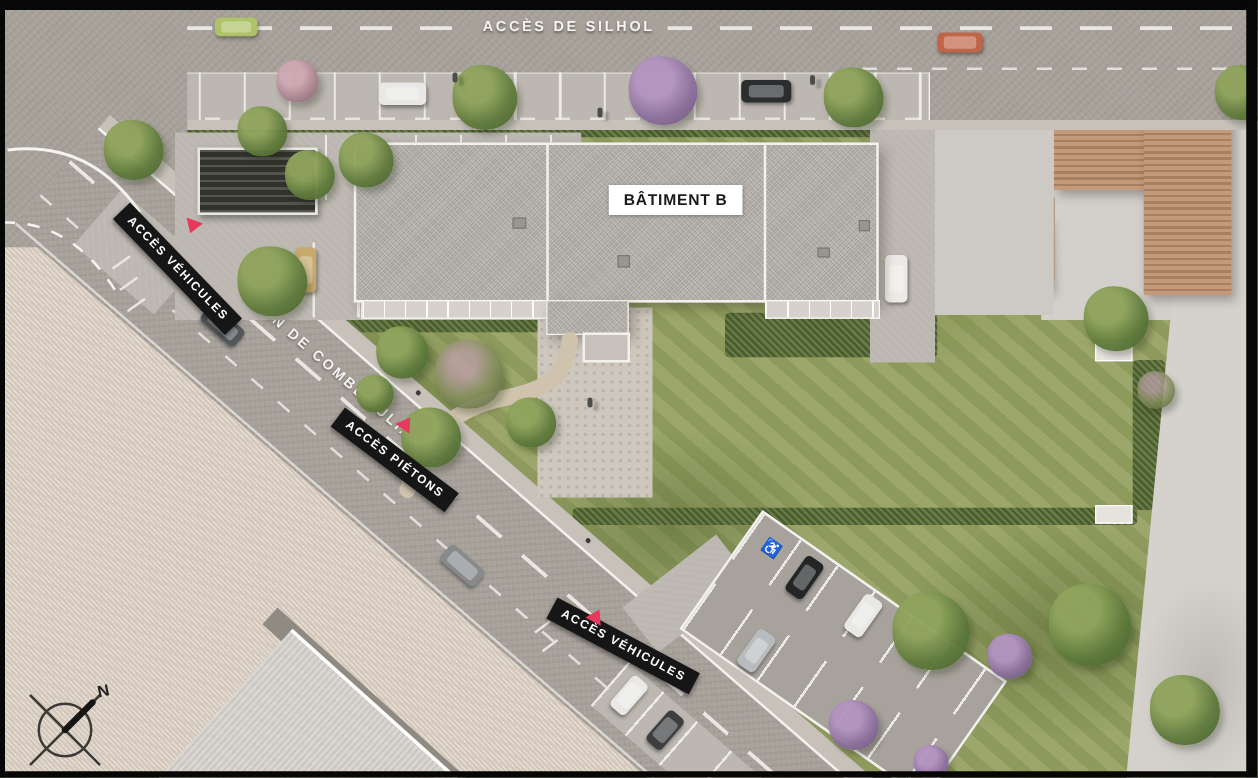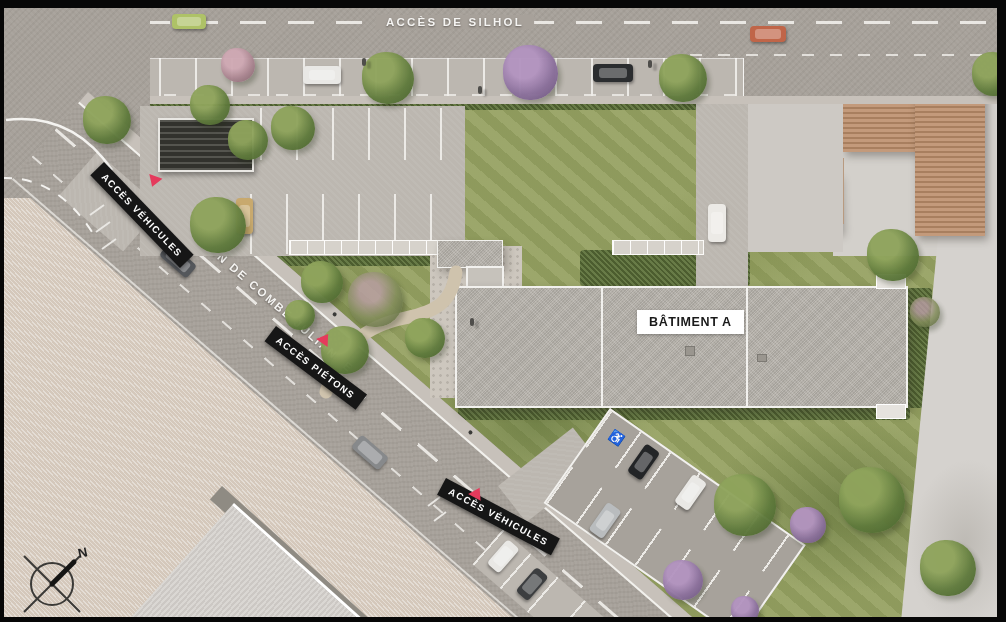--- a/index.html
+++ b/index.html
@@ -140,32 +140,34 @@
     <div class="abs car" style="left:96px;top:92px;width:17px;height:36px;background:#c8a96e;"></div>
   </div>
 
   <div class="abs concrete" style="left:696px;top:104px;width:52px;height:186px;"></div>
   <div class="abs" style="left:748px;top:104px;width:95px;height:148px;background:#cdc9c4;"></div>
   <div class="abs car" style="left:708px;top:204px;width:18px;height:38px;background:#eceae6;"></div>
 
   <div class="abs" style="left:430px;top:246px;width:92px;height:152px;background:#cdc7be;
               background-image:radial-gradient(circle, #b7b1a8 1px, transparent 1.6px);background-size:7px 7px;"></div>
 
+  <div class="abs building" style="left:283px;top:114px;width:416px;height:124px;">
+    <div class="abs seam" style="left:152px;"></div>
+    <div class="abs seam" style="left:326px;"></div>
+    <div class="abs vent" style="left:125px;top:58px;width:9px;height:7px;"></div>
+    <div class="abs vent" style="left:209px;top:88px;width:8px;height:8px;"></div>
+    <div class="abs vent" style="left:369px;top:82px;width:8px;height:6px;"></div>
+    <div class="abs vent" style="left:402px;top:60px;width:7px;height:7px;"></div>
+    <div class="abs bldg-label" style="left:202px;top:32px;">BÂTIMENT B</div>
+  </div>
   <div class="abs balcony" style="left:289px;top:240px;width:147px;height:13px;"></div>
   <div class="abs balcony" style="left:612px;top:240px;width:90px;height:13px;"></div>
   <div class="abs building" style="left:437px;top:240px;width:64px;height:26px;border-width:1px;"></div>
   <div class="abs" style="left:466px;top:266px;width:34px;height:20px;background:#c6c2bb;border:2px solid #f2f1ee;"></div>
 
-  <div class="abs building" style="left:455px;top:286px;width:449px;height:118px;">
-    <div class="abs seam" style="left:144px;"></div>
-    <div class="abs seam" style="left:289px;"></div>
-    <div class="abs vent" style="left:228px;top:58px;width:8px;height:8px;"></div>
-    <div class="abs vent" style="left:300px;top:66px;width:8px;height:6px;"></div>
-    <div class="abs bldg-label" style="left:180px;top:22px;">BÂTIMENT A</div>
-  </div>
   <div class="abs" style="left:876px;top:274px;width:28px;height:13px;background:#e6e3de;border:1px solid #fff;"></div>
   <div class="abs" style="left:876px;top:404px;width:28px;height:13px;background:#e6e3de;border:1px solid #fff;"></div>
 
   <div class="abs" style="left:610px;top:408px;width:235px;height:112px;transform:rotate(35deg);transform-origin:0 0;
               background:#a7a29b;border:2px solid #f2f1ee;">
     <div class="abs stalls" style="left:0;top:0;width:235px;height:44px;"></div>
     <div class="abs stalls" style="left:0;top:68px;width:235px;height:44px;"></div>
     <div class="abs" style="left:14px;top:12px;color:#efeeea;font-size:12px;font-weight:bold;">♿</div>
     <div class="abs car" style="left:48px;top:6px;width:17px;height:34px;background:#232527;"></div>
     <div class="abs car" style="left:104px;top:4px;width:17px;height:34px;background:#e9e8e5;"></div>

